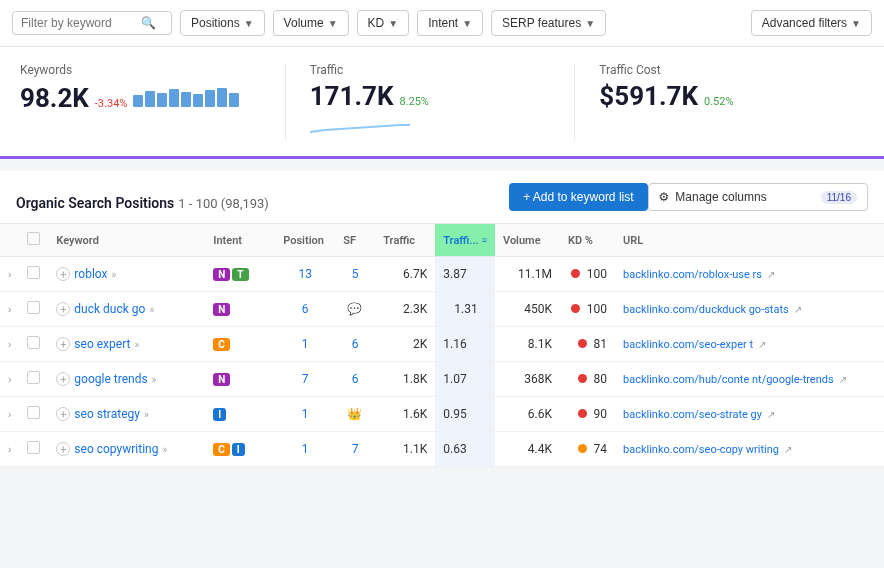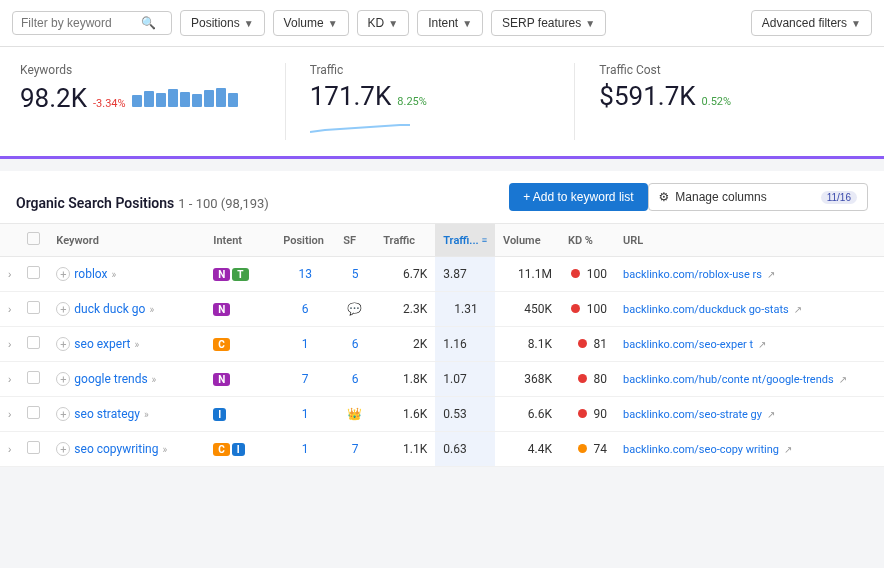--- a/index.html
+++ b/index.html
@@ -82,21 +82,21 @@
       color: #666;
       margin-bottom: 4px;
     }
     .metric-value-row {
       display: flex;
       align-items: baseline;
       gap: 6px;
     }
     .metric-value {
       font-size: 26px;
-      font-weight: 400;
+      font-weight: 700;
       color: #1a1a2e;
     }
     .metric-change {
       font-size: 11px;
       color: #e53935;
     }
     .metric-change.positive { color: #43a047; }
     .metric-bar {
       display: flex;
       gap: 2px;
@@ -184,21 +184,21 @@
       font-size: 11px;
       font-weight: 600;
       color: #666;
       text-align: left;
       padding: 8px 8px;
       border-bottom: 1px solid #e8e8e8;
       background: #fafafa;
       white-space: nowrap;
     }
     .data-table th.sorted {
-      background: #e5e5e5;
+      background: #86efac;
       color: #1976d2;
       margin-top: 10px;
     }
     .data-table td {
       padding: 9px 8px;
       border-bottom: 1px solid #f0f0f0;
       font-size: 12px;
       color: #333;
       vertical-align: middle;
     }
@@ -628,21 +628,21 @@
     <td class="col-pos">
       <a class="pos-link" href="#">1</a>
     </td>
     <td class="col-sf">
       <span class="sf-crown">👑</span>
     </td>
     <td class="col-traffic">
       <span>1.6K</span>
     </td>
     <td class="col-traffi" style="background:#eef3fc;">
-      <span>0.53</span>
+      <span>0.95</span>
     </td>
     <td class="col-volume">
       <span>6.6K</span>
     </td>
     <td class="col-kd">
       <span class="kd-dot kd-red"></span>
       <span>90</span>
     </td>
     <td class="col-url">
       <a class="url-link" href="#">backlinko.com/seo-strate gy</a>

